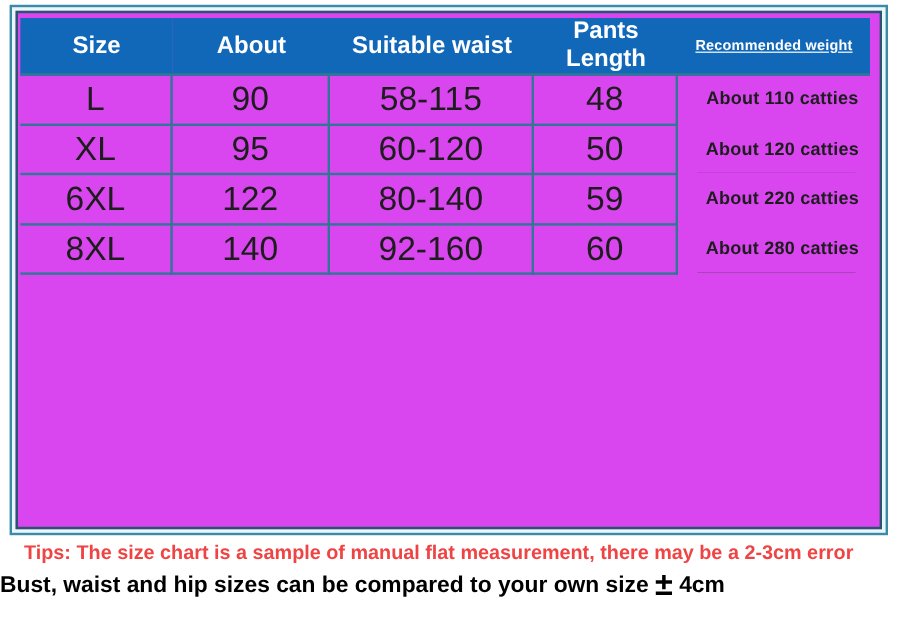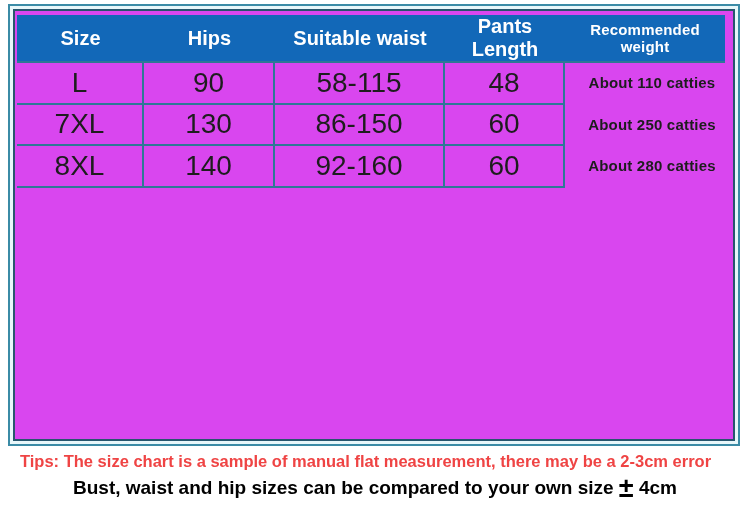--- a/index.html
+++ b/index.html
@@ -28,21 +28,21 @@
     padding:4px 8px 8px 2px;
   }
   table.size-chart{
     border-collapse:separate;border-spacing:0;width:100%;table-layout:fixed;
   }
   table.size-chart th{
     background:var(--header-bg);color:var(--header-text);
     font-weight:bold;font-size:20px;height:40px;padding:0;
     text-align:center;border-bottom:2px solid var(--grid-line);
   }
-  table.size-chart th.small{font-size:15px;letter-spacing:0.2px;}
+  table.size-chart th.small{font-size:12px;letter-spacing:0.2px;text-decoration:underline;}
   table.size-chart td{
     height:39.6px;padding:0;text-align:center;vertical-align:middle;
     font-size:28px;color:var(--cell-text);
     border-right:2px solid var(--grid-line);
     border-bottom:2px solid var(--grid-line);
     overflow:hidden;white-space:nowrap;
   }
   table.size-chart td.col-recommended-weight{
     border-right:none;
     border-bottom:2px solid transparent;
@@ -51,61 +51,68 @@
   }
   table.size-chart td.col-recommended-weight::after{
     content:"";position:absolute;left:16px;right:12px;bottom:-2px;height:2px;
     background:var(--weight-divider);
   }
   .tip-note{
     position:absolute;left:20px;top:452px;width:710px;
     font-size:16.5px;font-weight:bold;color:#ef4444;
   }
   .compare-note{
-    position:absolute;left:0;top:477px;width:750px;text-align:center;
+    position:absolute;left:0;top:477px;width:750px;text-align:left;
     font-size:19px;font-weight:bold;color:#000;
   }
   .compare-note .pm{font-size:27px;line-height:0;vertical-align:-3px;}
 </style>
 </head>
 <body>
 
 <div class="frame-outer">
   <div class="frame-inner">
     <table class="size-chart">
       <colgroup>
         <col style="width:127px">
         <col style="width:131px">
         <col style="width:170px">
         <col style="width:120px">
         <col>
       </colgroup>
       <thead>
         <tr>
           <th>Size</th>
-          <th>Hips</th>
+          <th>About</th>
           <th>Suitable waist</th>
           <th>Pants Length</th>
           <th class="small">Recommended weight</th>
         </tr>
       </thead>
       <tbody>
           <tr>
             <td class="col-size">L</td>
             <td class="col-hips">90</td>
             <td class="col-suitable-waist">58-115</td>
             <td class="col-pants-length">48</td>
             <td class="col-recommended-weight">About 110 catties</td>
           </tr>
           <tr>
-            <td class="col-size">7XL</td>
-            <td class="col-hips">130</td>
-            <td class="col-suitable-waist">86-150</td>
-            <td class="col-pants-length">60</td>
-            <td class="col-recommended-weight">About 250 catties</td>
+            <td class="col-size">XL</td>
+            <td class="col-hips">95</td>
+            <td class="col-suitable-waist">60-120</td>
+            <td class="col-pants-length">50</td>
+            <td class="col-recommended-weight">About 120 catties</td>
+          </tr>
+          <tr>
+            <td class="col-size">6XL</td>
+            <td class="col-hips">122</td>
+            <td class="col-suitable-waist">80-140</td>
+            <td class="col-pants-length">59</td>
+            <td class="col-recommended-weight">About 220 catties</td>
           </tr>
           <tr>
             <td class="col-size">8XL</td>
             <td class="col-hips">140</td>
             <td class="col-suitable-waist">92-160</td>
             <td class="col-pants-length">60</td>
             <td class="col-recommended-weight">About 280 catties</td>
           </tr>
         </tbody>
     </table>

